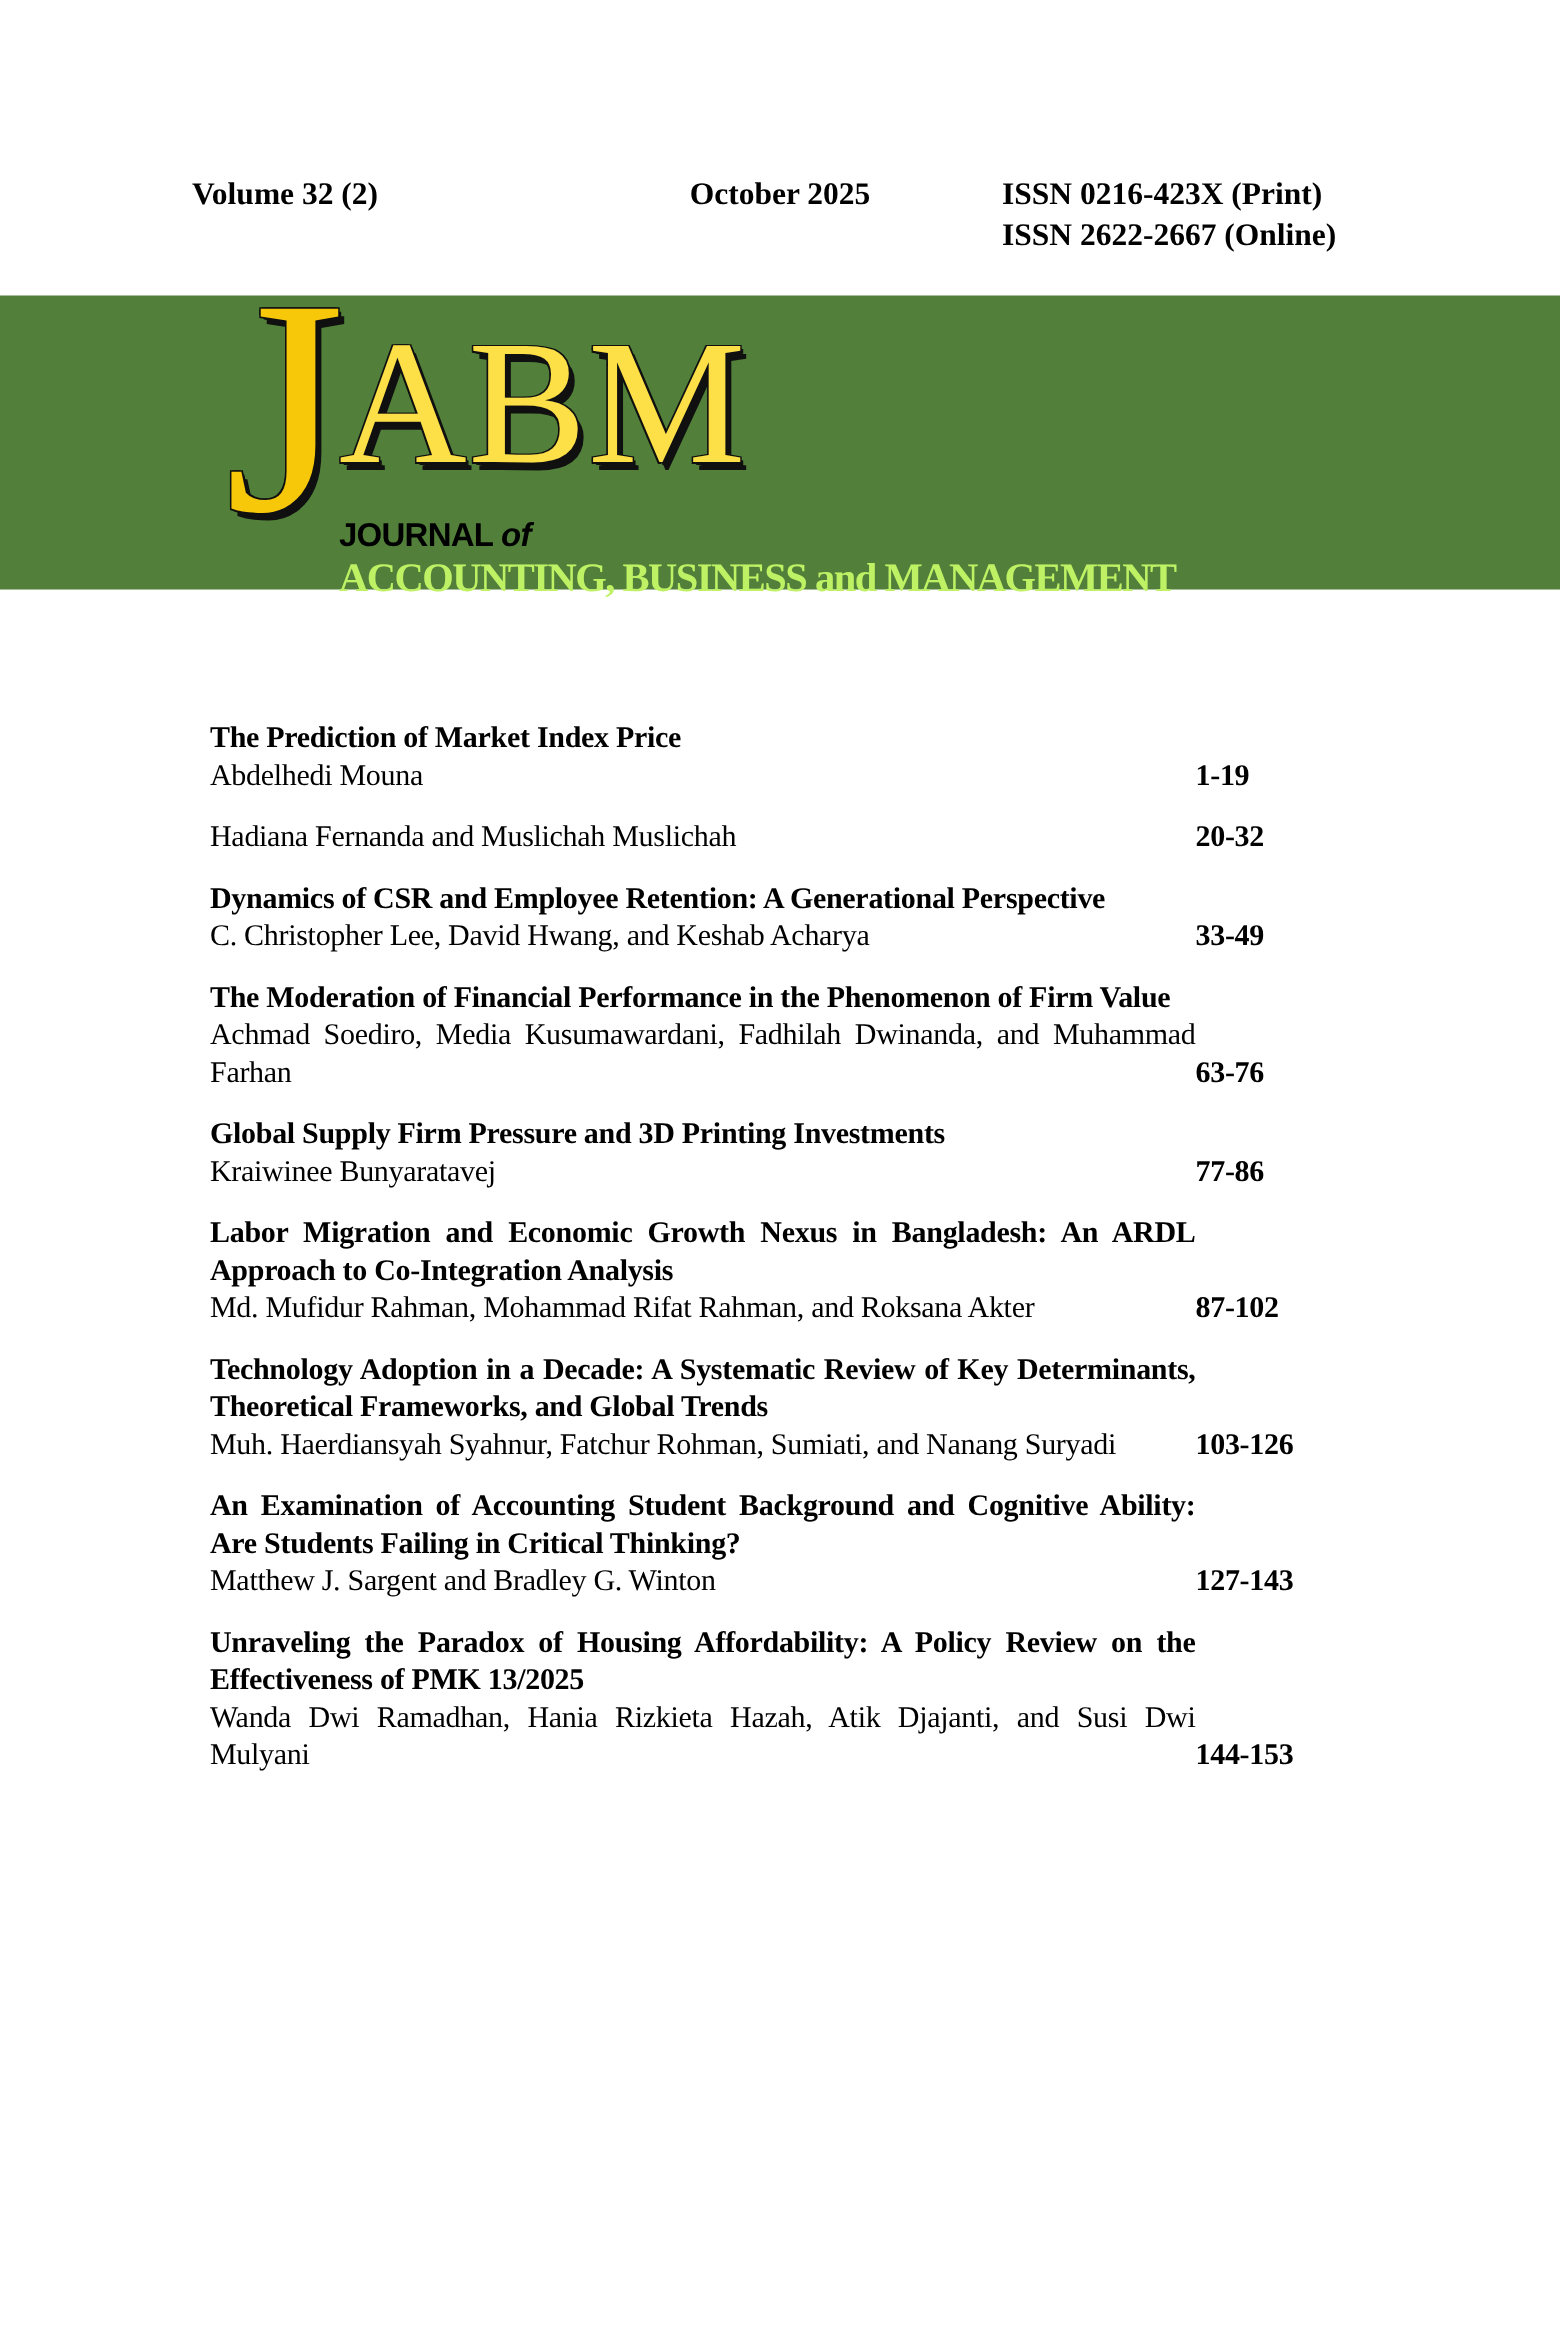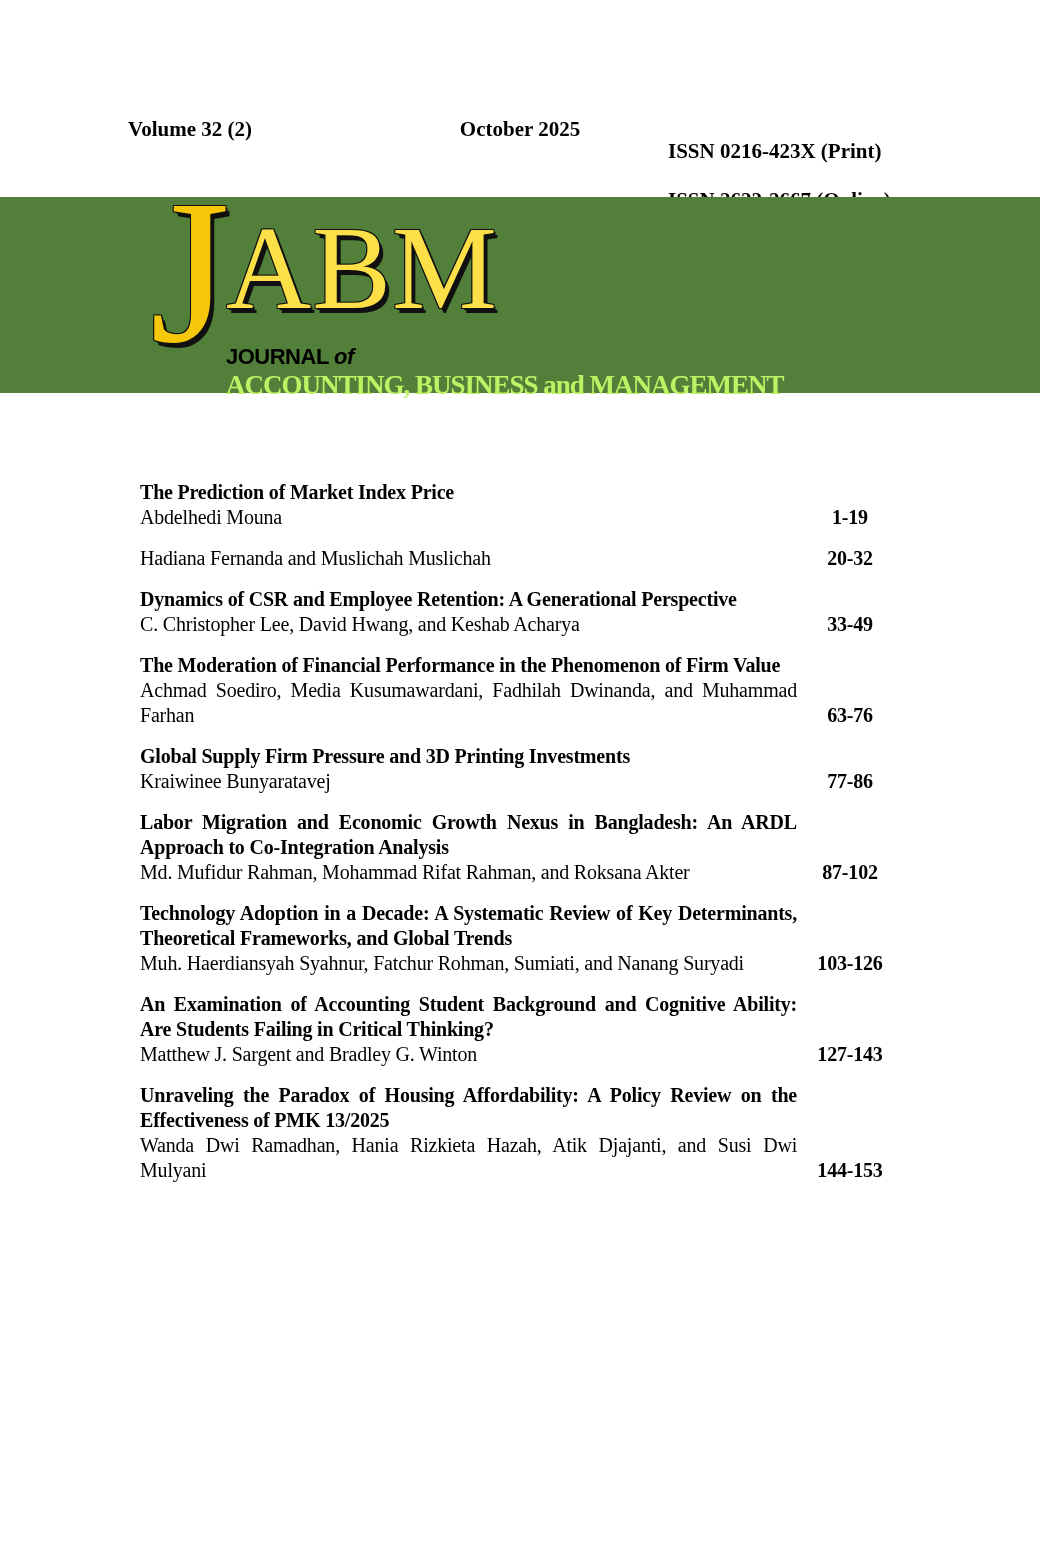--- a/index.html
+++ b/index.html
@@ -23,21 +23,21 @@
     top: 116px;
     left: 0;
     width: 100%;
     font-size: 21px;
     font-weight: bold;
     line-height: 27px;
   }
   .vol      { position: absolute; left: 128px; top: 0; white-space: nowrap; }
   .date     { position: absolute; left: 0; top: 0; width: 100%; text-align: center; white-space: nowrap; }
   .issn     { position: absolute; left: 668px; top: 0; white-space: nowrap; }
-  .issn div { white-space: nowrap; margin-top: 22px; }
+  .issn div { white-space: nowrap; }
 
   
   .banner {
     position: absolute;
     top: 197px;
     left: 0;
     width: 100%;
     height: 196px;
     background: #52803a;
   }
@@ -105,21 +105,21 @@
     display: flex;
     align-items: flex-end;
   }
   .authors {
     width: 657px;
     text-align: justify;
     font-weight: normal;
   }
   .pages {
     flex: 1;
-    text-align: center;
+    text-align: left;
     font-weight: bold;
     white-space: nowrap;
   }
 </style>
 </head>
 <body>
 
 <div class="page">
 
   <div class="top-header">

